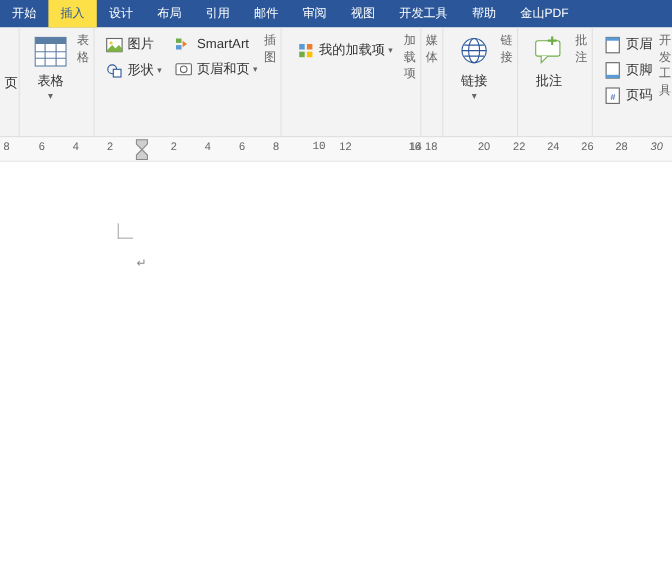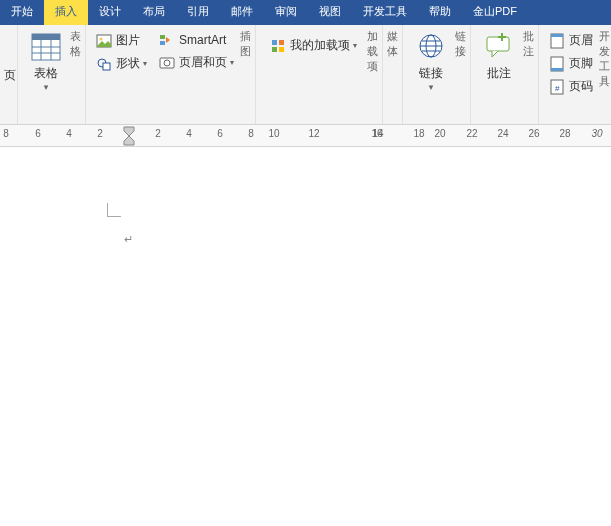--- a/index.html
+++ b/index.html
@@ -246,25 +246,25 @@
         </svg>
     </div>
   <span class="ruler-tick" style="left: 6px;">8</span>
       <span class="ruler-tick" style="left: 38px;">6</span>
       <span class="ruler-tick" style="left: 69px;">4</span>
       <span class="ruler-tick" style="left: 100px;">2</span>
       <span class="ruler-tick" style="left: 158px;">2</span>
       <span class="ruler-tick" style="left: 189px;">4</span>
       <span class="ruler-tick" style="left: 220px;">6</span>
       <span class="ruler-tick" style="left: 251px;">8</span>
-      <span class="ruler-tick" style="left: 274px;">10</span>
+      <span class="ruler-tick" style="left: 290px; font-family: Liberation Mono, monospace;">10</span>
       <span class="ruler-tick" style="left: 314px;">12</span>
       <span class="ruler-tick" style="left: 346px; margin-left: 32px;">14</span>
       <span class="ruler-tick" style="left: 377px; text-align: right;">16</span>
-      <span class="ruler-tick" style="left: 419px;">18</span>
+      <span class="ruler-tick" style="left: 392px;">18</span>
       <span class="ruler-tick" style="left: 440px;">20</span>
       <span class="ruler-tick" style="left: 472px;">22</span>
       <span class="ruler-tick" style="left: 503px;">24</span>
       <span class="ruler-tick" style="left: 534px;">26</span>
       <span class="ruler-tick" style="left: 565px;">28</span>
       <span class="ruler-tick" style="left: 597px; font-style: italic;">30</span>
     </div>
 </div>
 
 <div class="doc-area">

